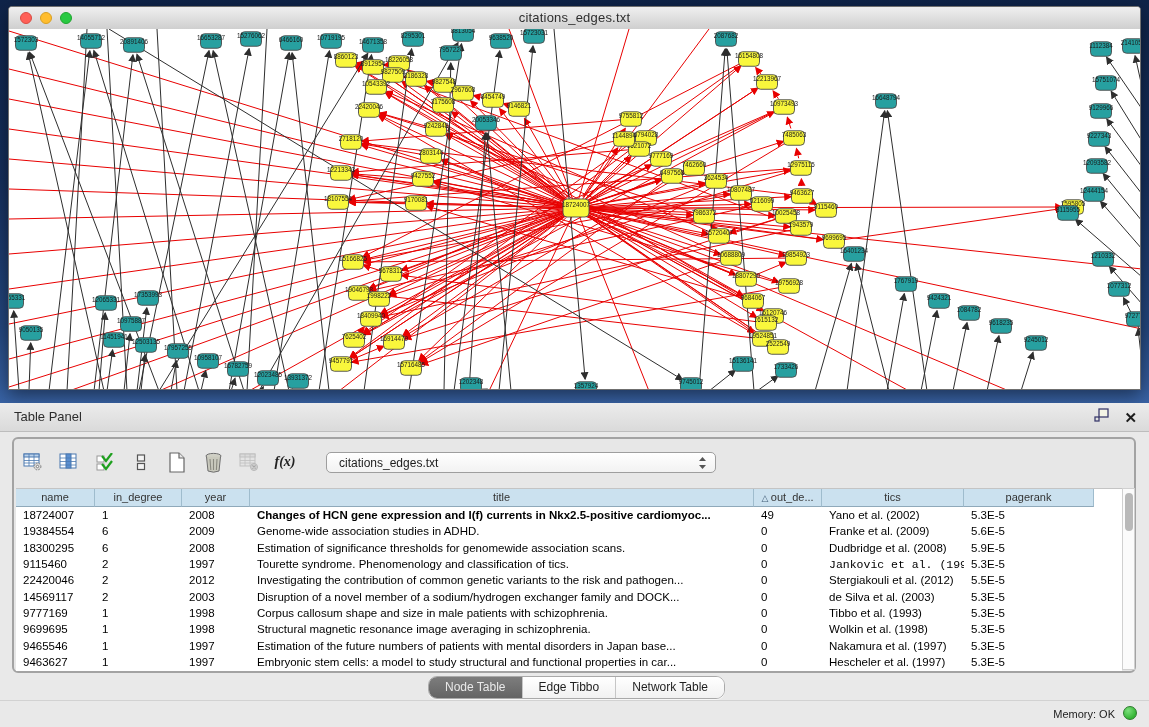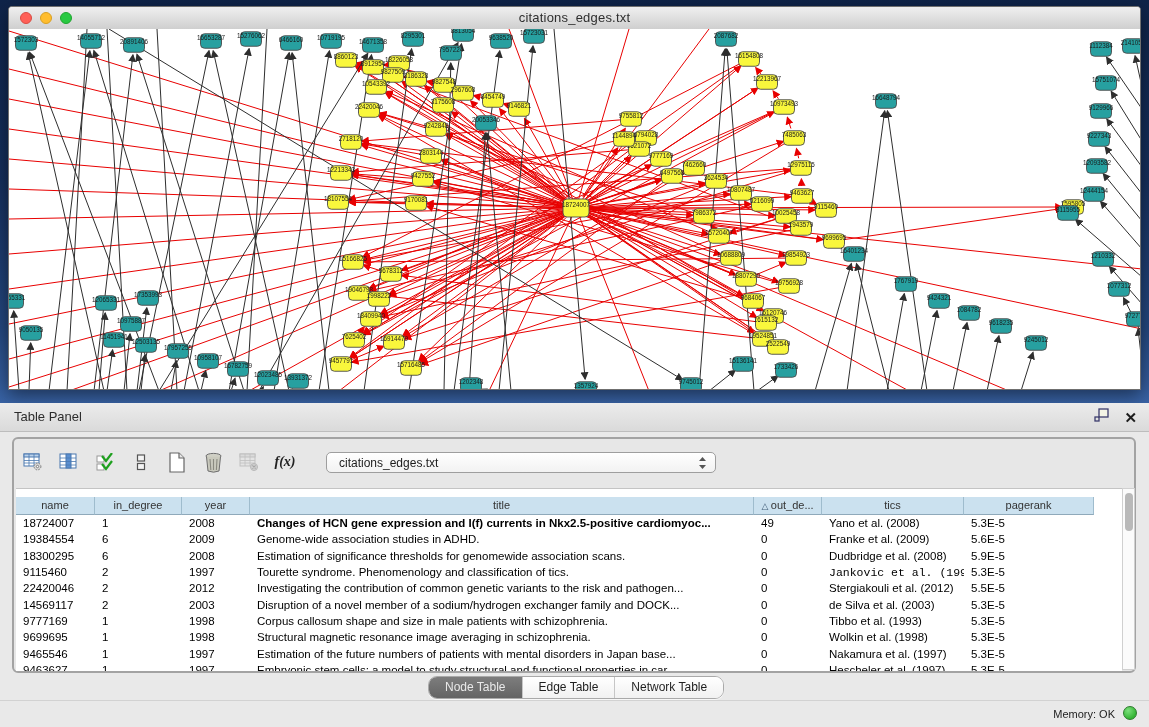--- a/index.html
+++ b/index.html
@@ -35,21 +35,21 @@
   .toolbar{position:absolute;left:8px;top:7px;height:32px;display:flex;align-items:center;gap:14px;}
   .tbtn{width:22px;height:22px;display:flex;align-items:center;justify-content:center;}
   .fx{font-family:"Liberation Serif", serif;font-style:italic;font-size:14px;color:#222;font-weight:bold;}
   .dropdown{position:relative;margin-left:16px;width:390px;height:21px;background:linear-gradient(#ffffff,#f2f2f2);
     border:1px solid #9e9e9e;border-radius:5px;box-sizing:border-box;}
   .dropdown .dval{position:absolute;left:12px;top:3px;font-size:12px;color:#1d1d1d;}
   .dropdown .darr{position:absolute;right:8px;top:3px;}
   
   .tablewrap{position:absolute;left:2px;top:49px;width:1106px;height:182px;background:#ffffff;overflow:hidden;
     border-top:1px solid #c4c4c4;}
-  .thead{display:flex;height:26px;align-items:flex-end;}
+  .thead{display:flex;height:18px;align-items:flex-end;}
   .th{box-sizing:border-box;height:18px;background:#cbe1ef;border-right:1px solid #9fbccd;
     border-bottom:1px solid #8fa9ba;font-size:11px;color:#333;text-align:center;line-height:17px;
     overflow:hidden;white-space:nowrap;}
   .sorttri{color:#44607a;font-size:9px;}
   .trow{display:flex;height:16.3px;align-items:center;}
   .td{box-sizing:border-box;padding-left:7px;font-size:11.5px;color:#000;overflow:hidden;
     white-space:nowrap;flex:none;}
   .vscroll{position:absolute;left:1108px;top:49px;width:13px;height:182px;background:#fbfbfb;
     border:1px solid #d0d0d0;box-sizing:border-box;}
   .vthumb{position:absolute;left:1.5px;top:4px;width:8px;height:38px;border-radius:5px;background:#b9b9b9;}
@@ -843,21 +843,21 @@
           <div class="th" style="width: 142px;">tics</div>
           <div class="th" style="width: 130px;">pagerank</div>
         </div>
       <div id="tbody">
           <div class="trow">
             <div class="td" style="width: 79px;">18724007</div>
             <div class="td" style="width: 87px;">1</div>
             <div class="td" style="width: 68px;">2008</div>
             <div class="td" style="width: 504px; font-weight: bold;">Changes of HCN gene expression and I(f) currents in Nkx2.5-positive cardiomyoc...</div>
             <div class="td" style="width: 68px;">49</div>
-            <div class="td" style="width: 142px;">Yano et al. (2008)</div>
+            <div class="td" style="width: 142px;">Yano et al. (2002)</div>
             <div class="td" style="width: 130px;">5.3E-5</div>
           </div>
           <div class="trow">
             <div class="td" style="width: 79px;">19384554</div>
             <div class="td" style="width: 87px;">6</div>
             <div class="td" style="width: 68px;">2009</div>
             <div class="td" style="width: 504px;">Genome-wide association studies in ADHD.</div>
             <div class="td" style="width: 68px;">0</div>
             <div class="td" style="width: 142px;">Franke et al. (2009)</div>
             <div class="td" style="width: 130px;">5.6E-5</div>
@@ -936,21 +936,21 @@
           </div>
         </div>
     </div>
     <div class="vscroll">
       <div class="vthumb"></div>
     </div>
   </div>
 
   <div class="tabs" id="tabs">
       <div class="tab active">Node Table</div>
-      <div class="tab">Edge Table</div>
+      <div class="tab">Edge Tibbo</div>
       <div class="tab">Network Table</div>
     </div>
 
   <div class="statusbar">
     <span class="mem">Memory: OK</span>
     <span class="memdot"></span>
   </div>
 </div>
 
 </body></html>

